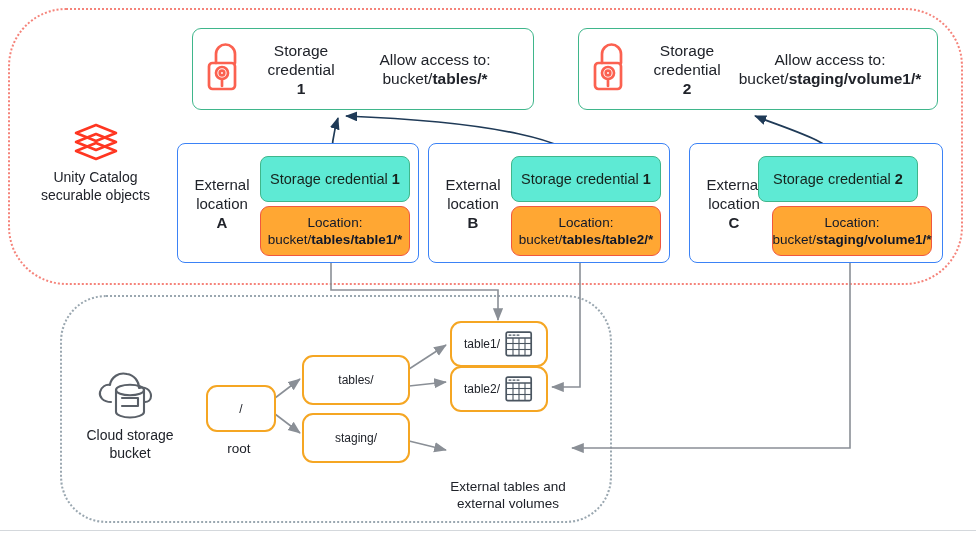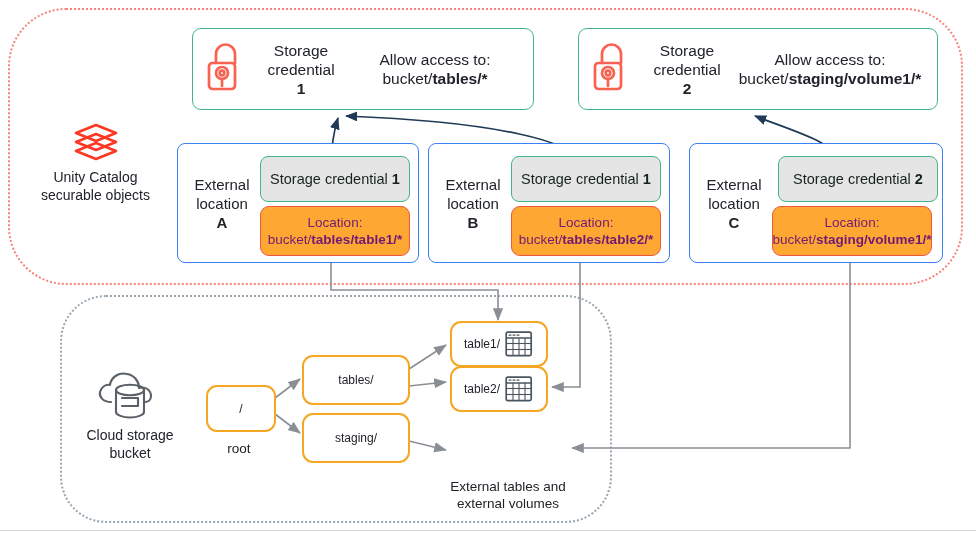--- a/index.html
+++ b/index.html
@@ -50,29 +50,29 @@
   .extloc{
     background:#ffffff;border:1.8px solid #3b82f6;border-radius:8px;
   }
   .extloc-label{
     position:absolute;left:8px;top:50%;transform:translateY(-50%);
     width:72px;text-align:center;font-size:15px;line-height:19px;color:#20232a;
   }
   .extloc-label b{font-weight:bold;display:block;}
 
   .chip-green{
-    position:absolute;background:#e5e5e5;border:1.6px solid #3fb68b;
+    position:absolute;background:#5eead4;border:1.6px solid #3fb68b;
     border-radius:8px;display:flex;align-items:center;justify-content:center;
     font-size:14.5px;color:#16231d;text-align:center;
   }
   .chip-green b{font-weight:bold;}
   .chip-orange{
     position:absolute;background:#ffa733;border:1.8px solid #f0573f;
     border-radius:9px;display:flex;align-items:center;justify-content:center;
-    font-size:13.5px;line-height:17px;color:#701a75;text-align:center;
+    font-size:13.5px;line-height:17px;color:#0f172a;text-align:center;
   }
   .chip-orange b{font-weight:bold;}
 
   .node{
     position:absolute;background:#ffffff;border:2px solid #f5a623;
     border-radius:11px;display:flex;align-items:center;justify-content:center;
     font-size:12px;color:#20232a;
   }
   .node .nlabel{white-space:nowrap;}
   .node .nicon{margin-left:4px;display:flex;align-items:center;}
@@ -255,21 +255,21 @@
       </span>
     </span>
   </div>
 
   <div class="box extloc" style="left:689px;top:143px;width:254px;height:120px;">
     <span class="extloc-label">
       <span>External</span>
       <span>location</span>
       <b>C</b>
     </span>
-    <span class="chip-green" style="left:88px;top:12px;width:158px;height:44px;">
+    <span class="chip-green" style="left:68px;top:12px;width:158px;height:44px;">
       <span><span>Storage credential </span><b>2</b></span>
     </span>
     <span class="chip-orange" style="left:82px;top:62px;width:158px;height:48px;">
       <span>
         <span>Location:</span><br>
         <span>bucket/</span><b>staging/volume1/*</b>
       </span>
     </span>
   </div>
 

